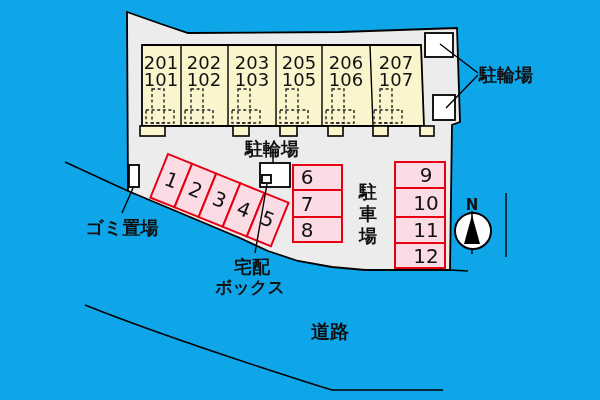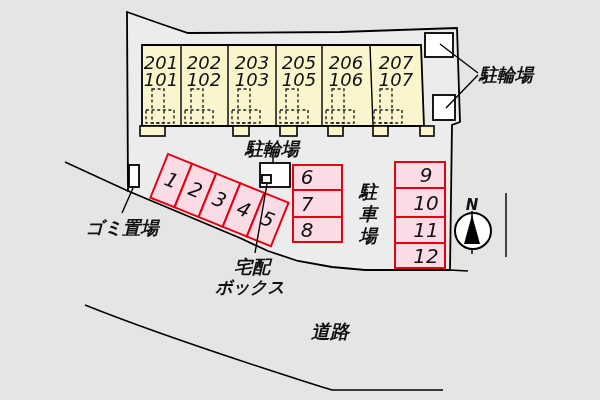--- a/index.html
+++ b/index.html
@@ -1,16 +1,16 @@
 <!DOCTYPE html>
 <html><head>
 <meta charset="utf-8">
 <style>
   html,body{margin:0;padding:0;background:#fff;}
-  #stage{width:600px;height:400px;position:relative;background:#e5e5e5;overflow:hidden;font-style:italic;}
+  #stage{width:600px;height:400px;position:relative;background:#0ea5e9;overflow:hidden;}
   svg{display:block;}
   text{font-family:"DejaVu Sans","Liberation Sans",sans-serif;fill:#111;stroke:none;}
   .jp{font-weight:600;}
   .num{font-weight:400;}
   .dashed{fill:none;stroke:#222;stroke-width:1.4;stroke-dasharray:3 2.6;}
   .thin{stroke:#000;stroke-width:1.4;fill:none;}
   .outline{stroke:#000;stroke-width:1.8;}
   .tab{stroke:#000;stroke-width:1.6;}
   .cell{stroke-width:2;}
   .whitebox{fill:#fff;stroke:#000;stroke-width:1.8;}

